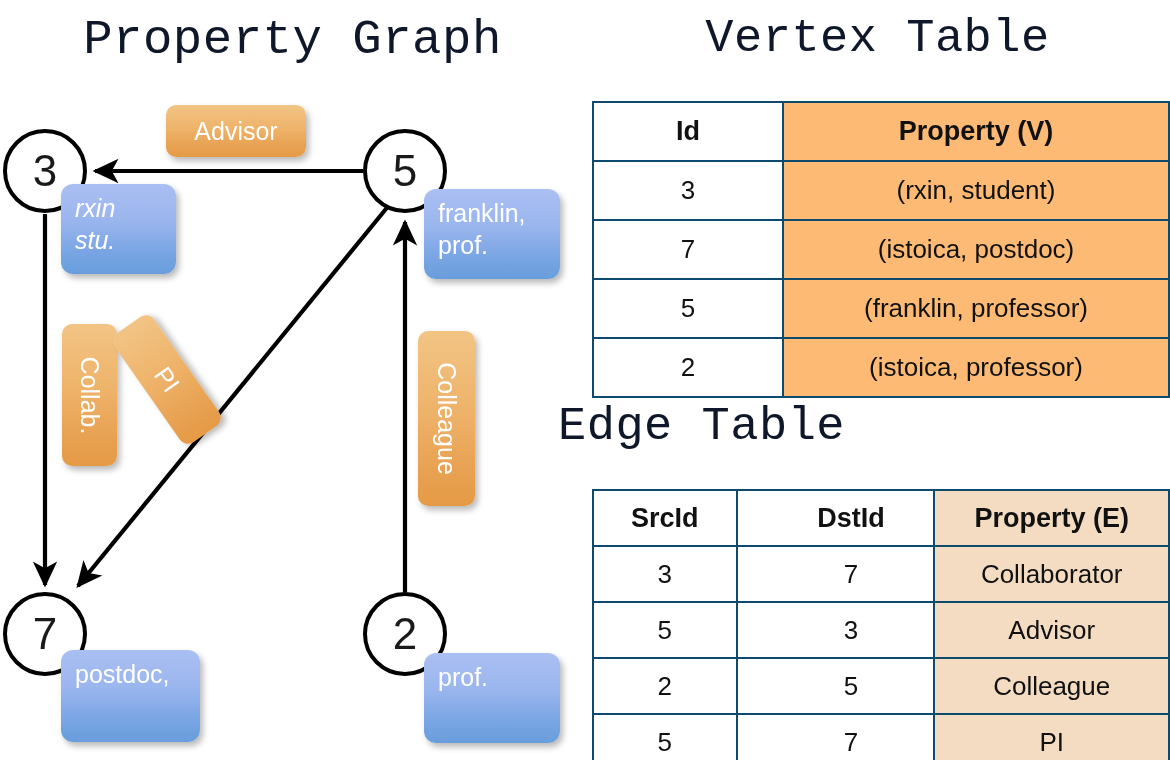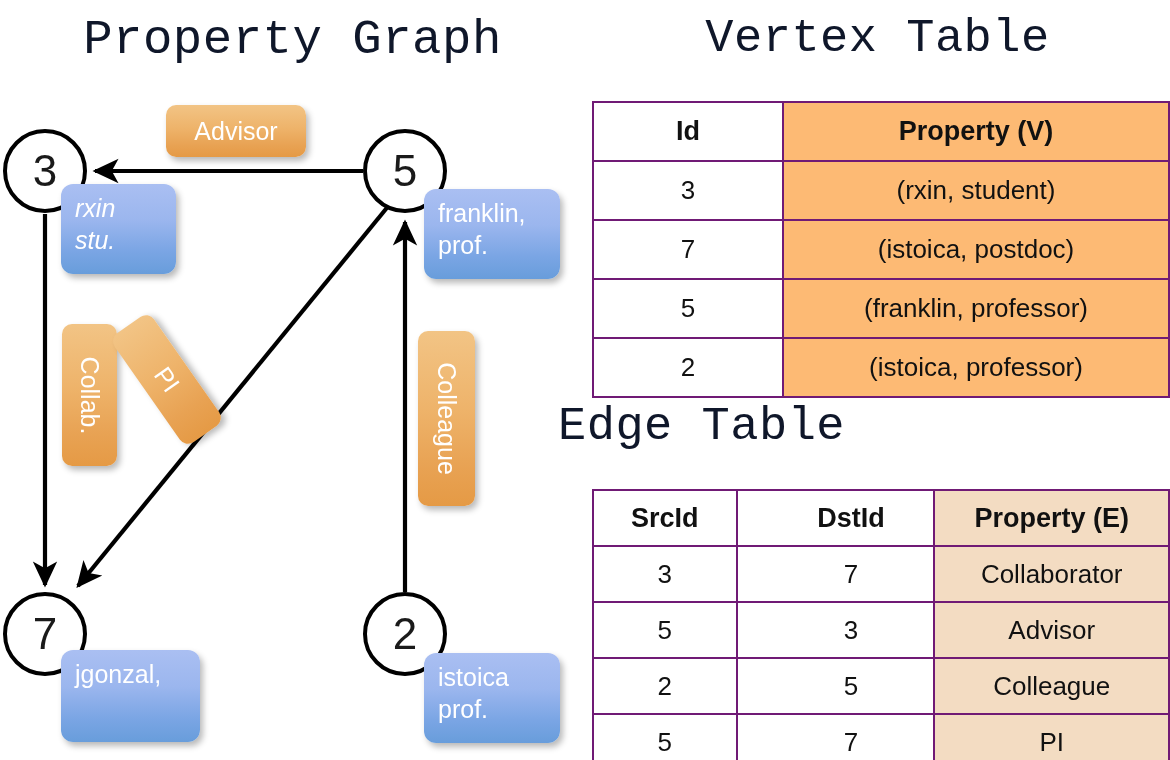--- a/index.html
+++ b/index.html
@@ -107,21 +107,21 @@
   .vert-text  { transform: rotate(90deg); white-space: nowrap; }
 
   
   .data-table {
     position: absolute;
     border-collapse: collapse;
     font-family: "Liberation Sans", sans-serif;
     font-weight: 300;
   }
   .data-table td, .data-table th {
-    border: 2px solid #701a75;
+    border: 2px solid #0c4a6e;
     text-align: center;
     font-weight: 300;
     font-size: 26px;
     color: #111;
     padding: 0;
   }
   .data-table th { font-weight: 700; font-size: 27px; }
 
   #vertex-table { left: 592px; top: 101px; }
   #vertex-table .c-id   { width: 188px; height: 57px; background: #ffffff; }
@@ -172,24 +172,23 @@
 
   <div class="prop-box" id="prop-rxin">
     <div>rxin</div>
     <div>stu.</div>
   </div>
   <div class="prop-box" id="prop-franklin">
     <div>franklin,</div>
     <div>prof.</div>
   </div>
   <div class="prop-box" id="prop-jgonzal">
-    <div>jgonzal,</div>
+    <div>postdoc,</div>
   </div>
   <div class="prop-box" id="prop-istoica">
-    <div>istoica</div>
     <div>prof.</div>
   </div>
 
   <div class="edge-label" id="edge-label-advisor">
     <span>Advisor</span>
   </div>
   <div class="edge-label" id="edge-label-collab">
     <span class="vert-text">Collab.</span>
   </div>
   <div class="edge-label" id="edge-label-pi">

